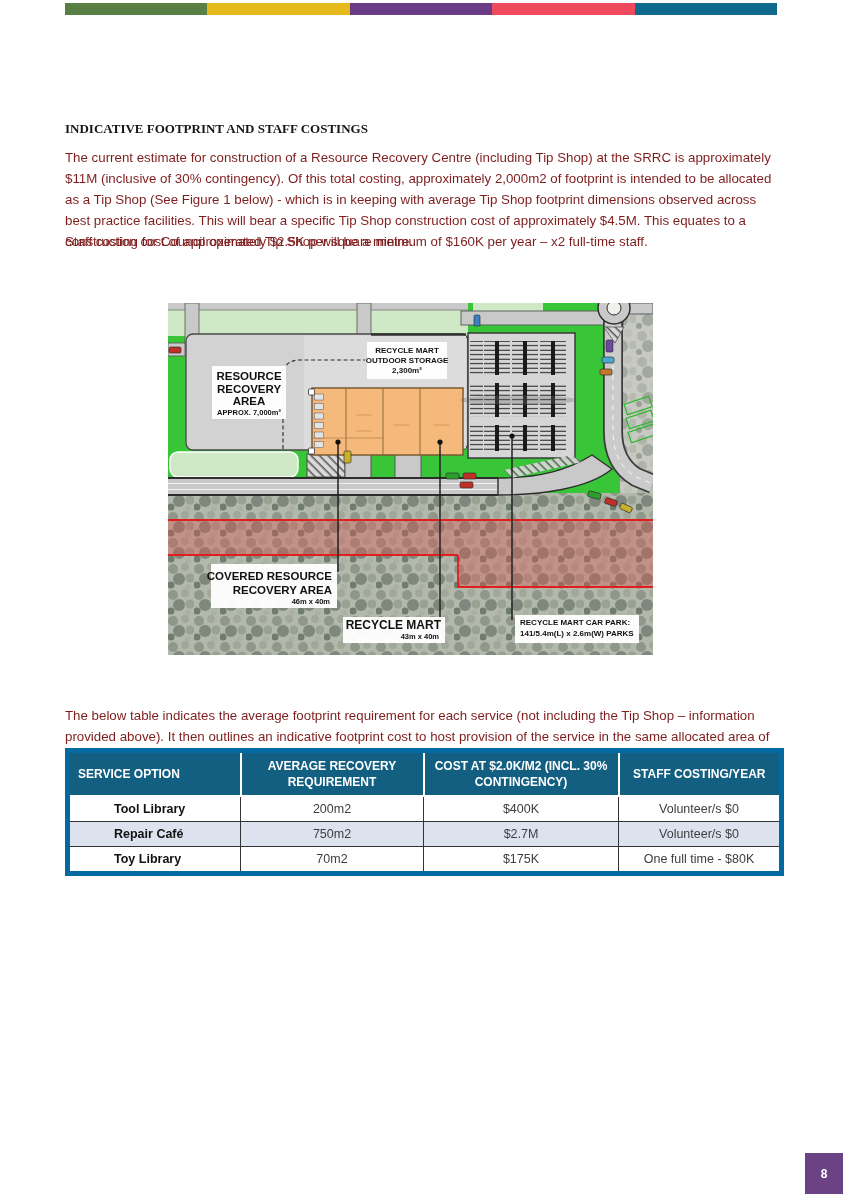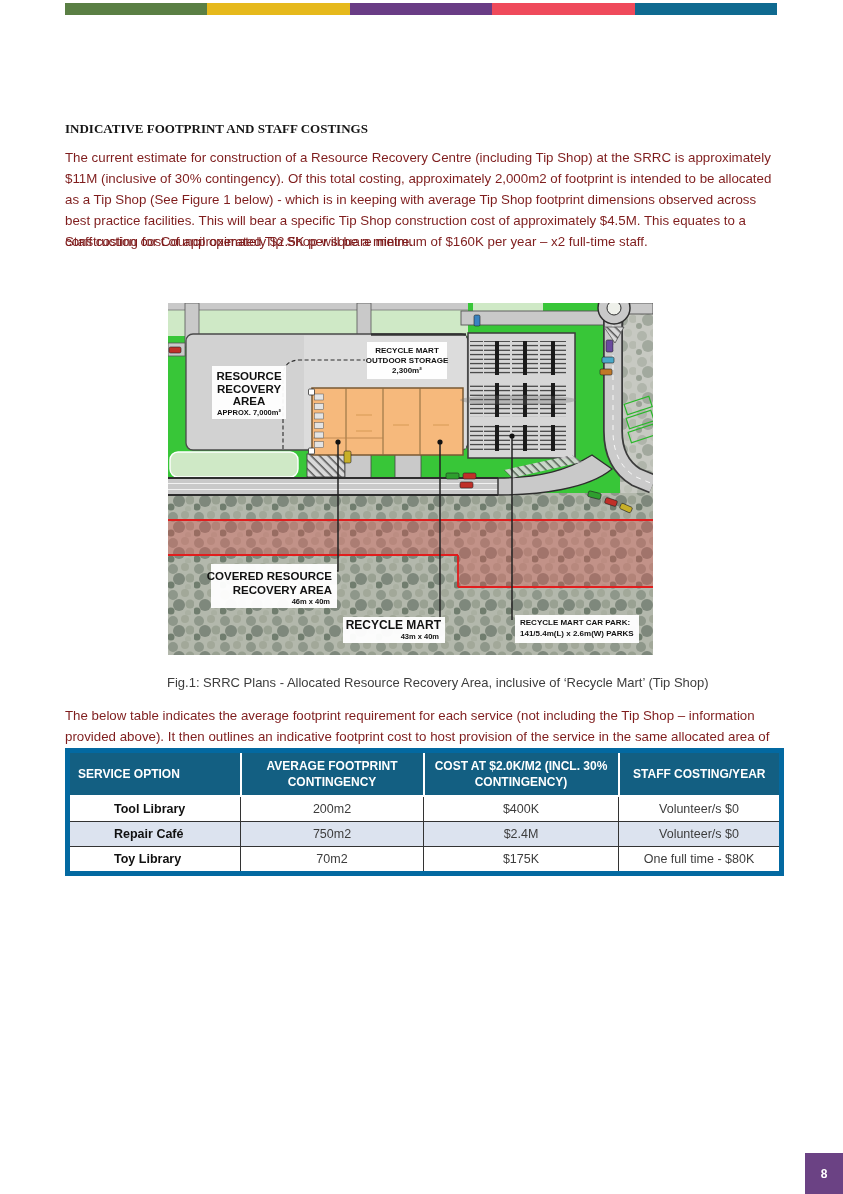--- a/index.html
+++ b/index.html
@@ -234,51 +234,50 @@
       </g>
 
       <g>
         <rect x="347" y="312" width="124" height="28" fill="#ffffff" opacity="0.96"></rect>
         <text x="352" y="322" font-size="8" font-weight="600">RECYCLE MART CAR PARK:</text>
         <text x="352" y="333" font-size="8" font-weight="600">141/5.4m(L) x 2.6m(W) PARKS</text>
       </g>
     </svg>
   </div>
 
-  <div class="caption">Fig.1: SRRC Plans - Allocated Resource Recovery Area, inclusive of ‘Recycle Mart’ (Tip Shop)</div>
 
   <p class="para" id="p3">The below table indicates the average footprint requirement for each service (not including the Tip Shop – information provided above). It then outlines an indicative footprint cost to host provision of the service in the same allocated area of the SRRC at $2.5K/m2.</p>
 
   <div class="table-wrap">
     <table>
       <colgroup>
         <col style="width:173px">
           <col style="width:183px">
           <col style="width:195px">
           <col style="width:163px">
       </colgroup>
       <thead>
         <tr>
           <th style="background-color: rgb(19, 95, 130);">SERVICE OPTION</th>
-          <th style="background-color: rgb(19, 95, 130);">AVERAGE FOOTPRINT CONTINGENCY</th>
+          <th style="background-color: rgb(19, 95, 130);">AVERAGE RECOVERY REQUIREMENT</th>
           <th style="background-color: rgb(19, 95, 130);">COST AT $2.0K/M2 (INCL. 30% CONTINGENCY)</th>
           <th style="background-color: rgb(19, 95, 130);">STAFF COSTING/YEAR</th>
         </tr>
       </thead>
       <tbody>
         <tr>
           <td>Tool Library</td>
           <td>200m2</td>
           <td>$400K</td>
           <td>Volunteer/s $0</td>
         </tr>
         <tr style="background-color: rgb(220, 227, 239);">
           <td>Repair Café</td>
           <td>750m2</td>
-          <td>$2.4M</td>
+          <td>$2.7M</td>
           <td>Volunteer/s $0</td>
         </tr>
         <tr>
           <td>Toy Library</td>
           <td>70m2</td>
           <td>$175K</td>
           <td>One full time - $80K</td>
         </tr>
       </tbody>
     </table>

